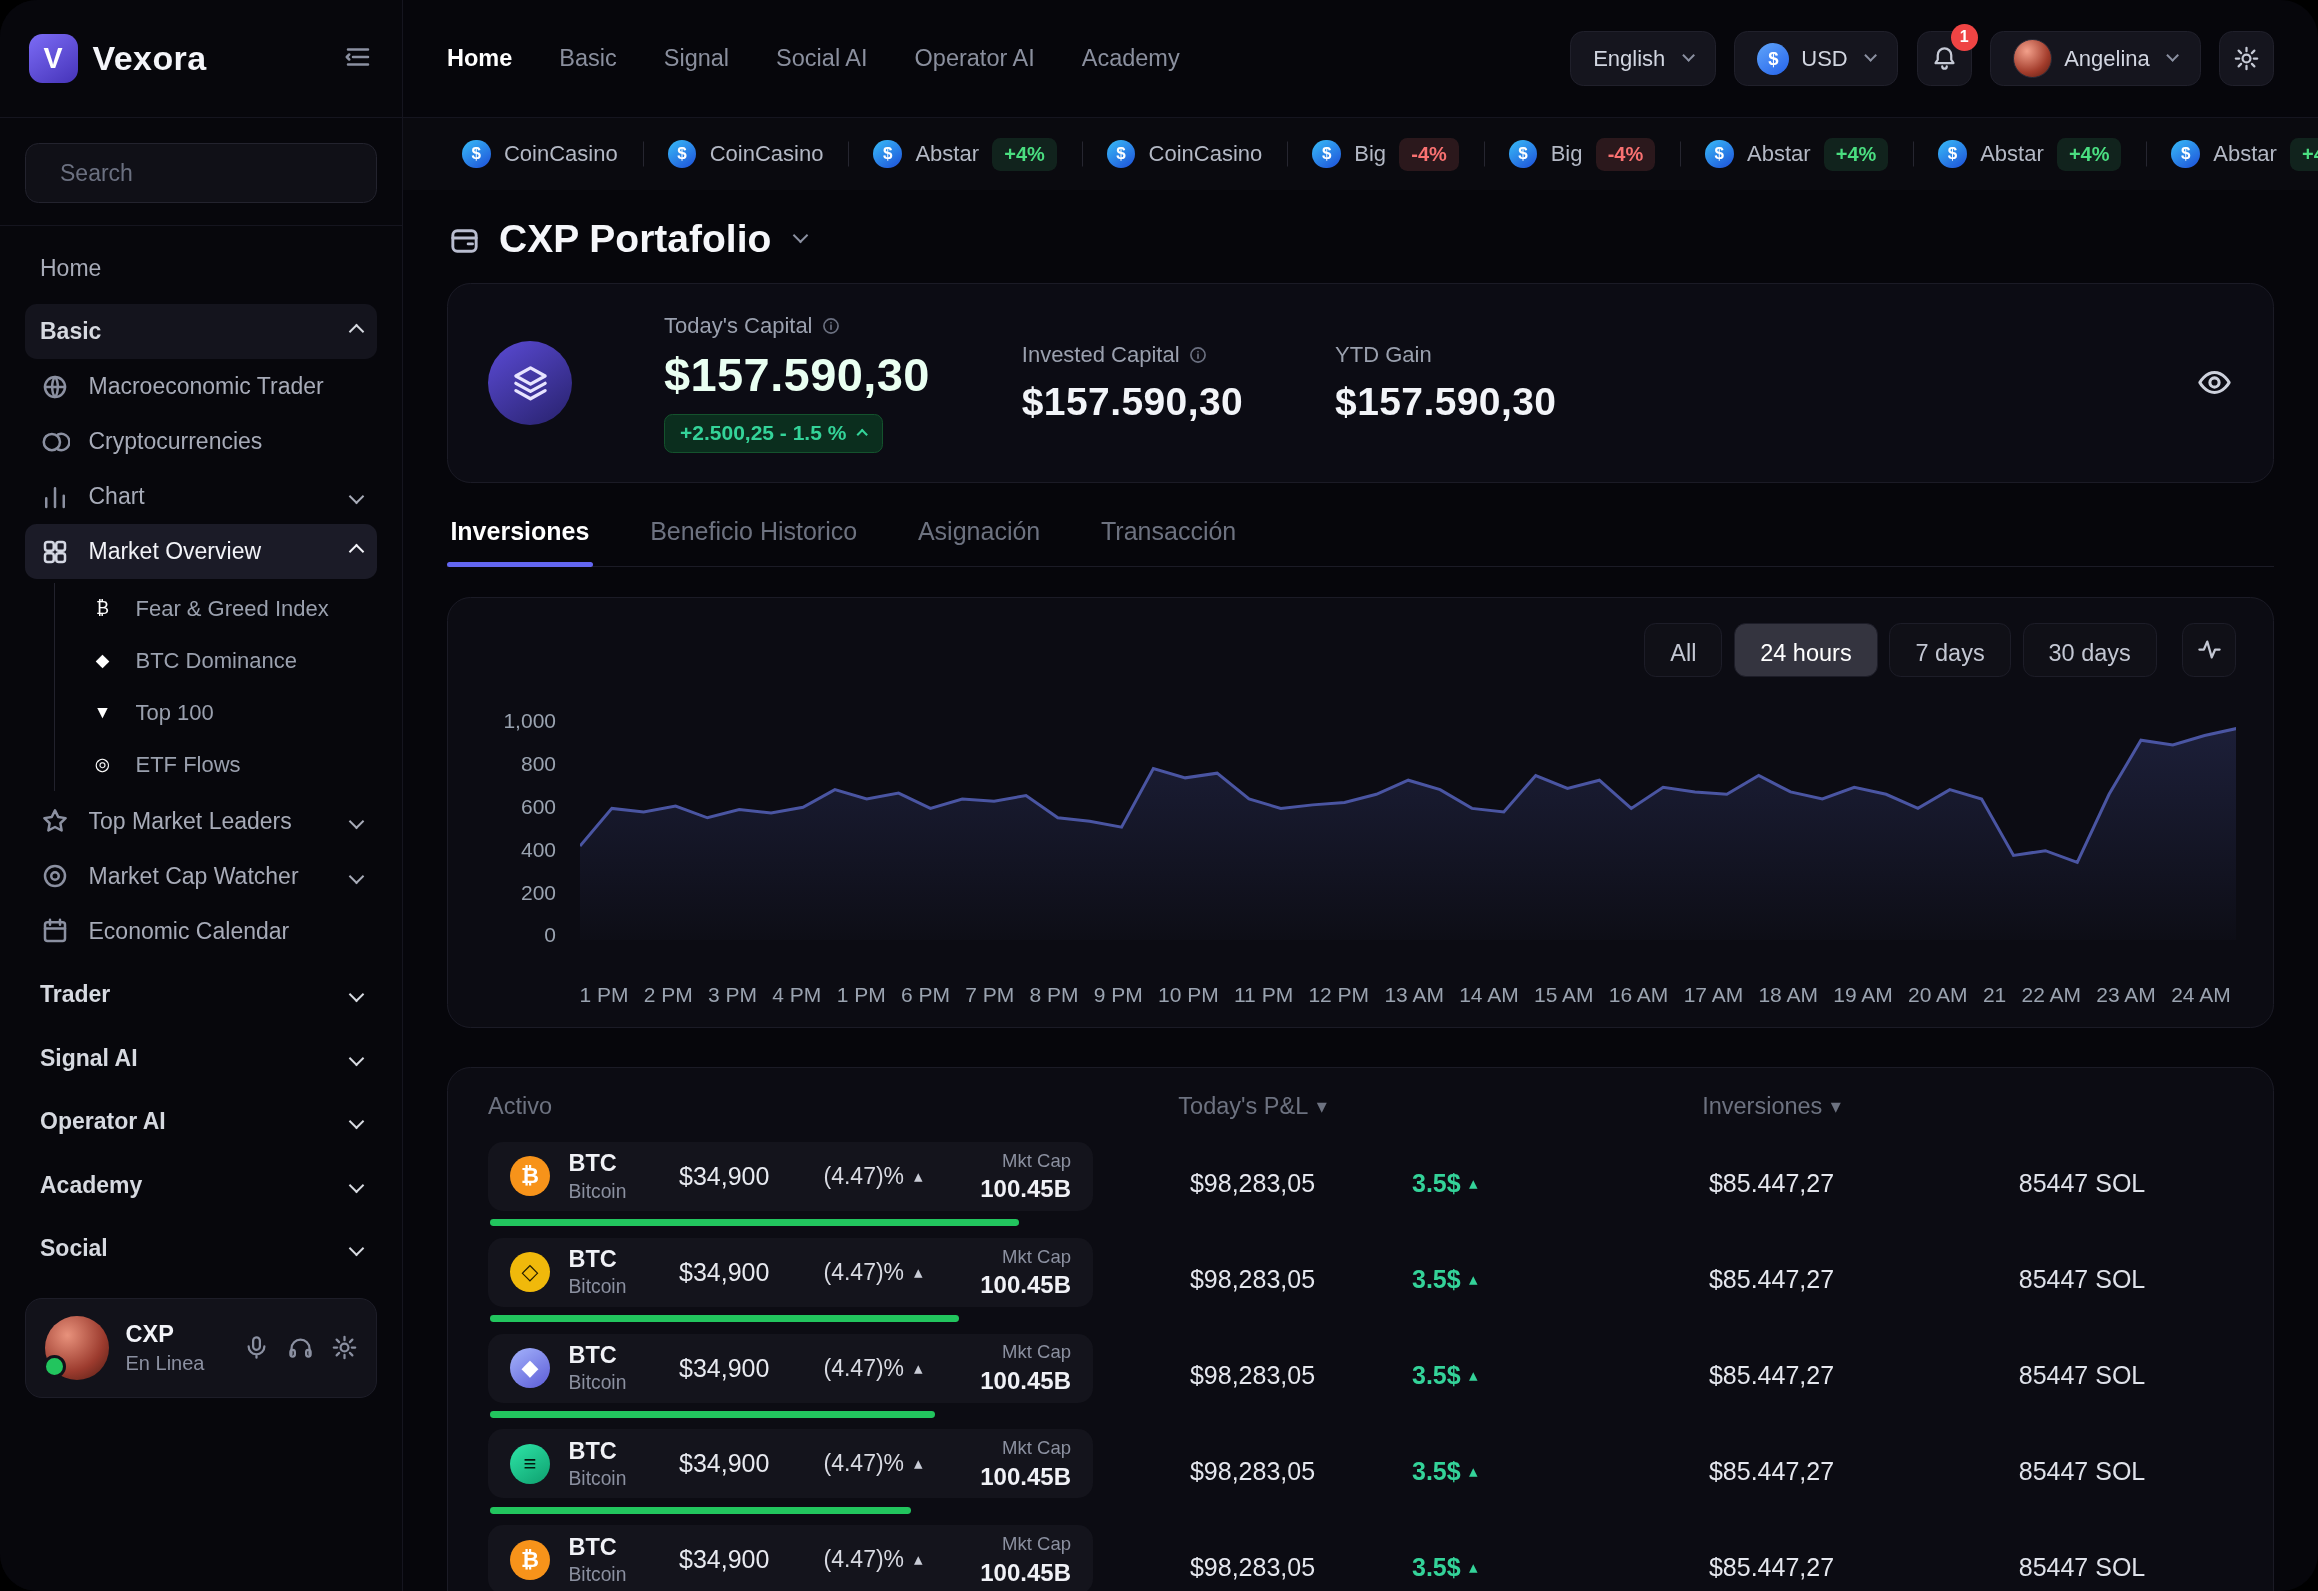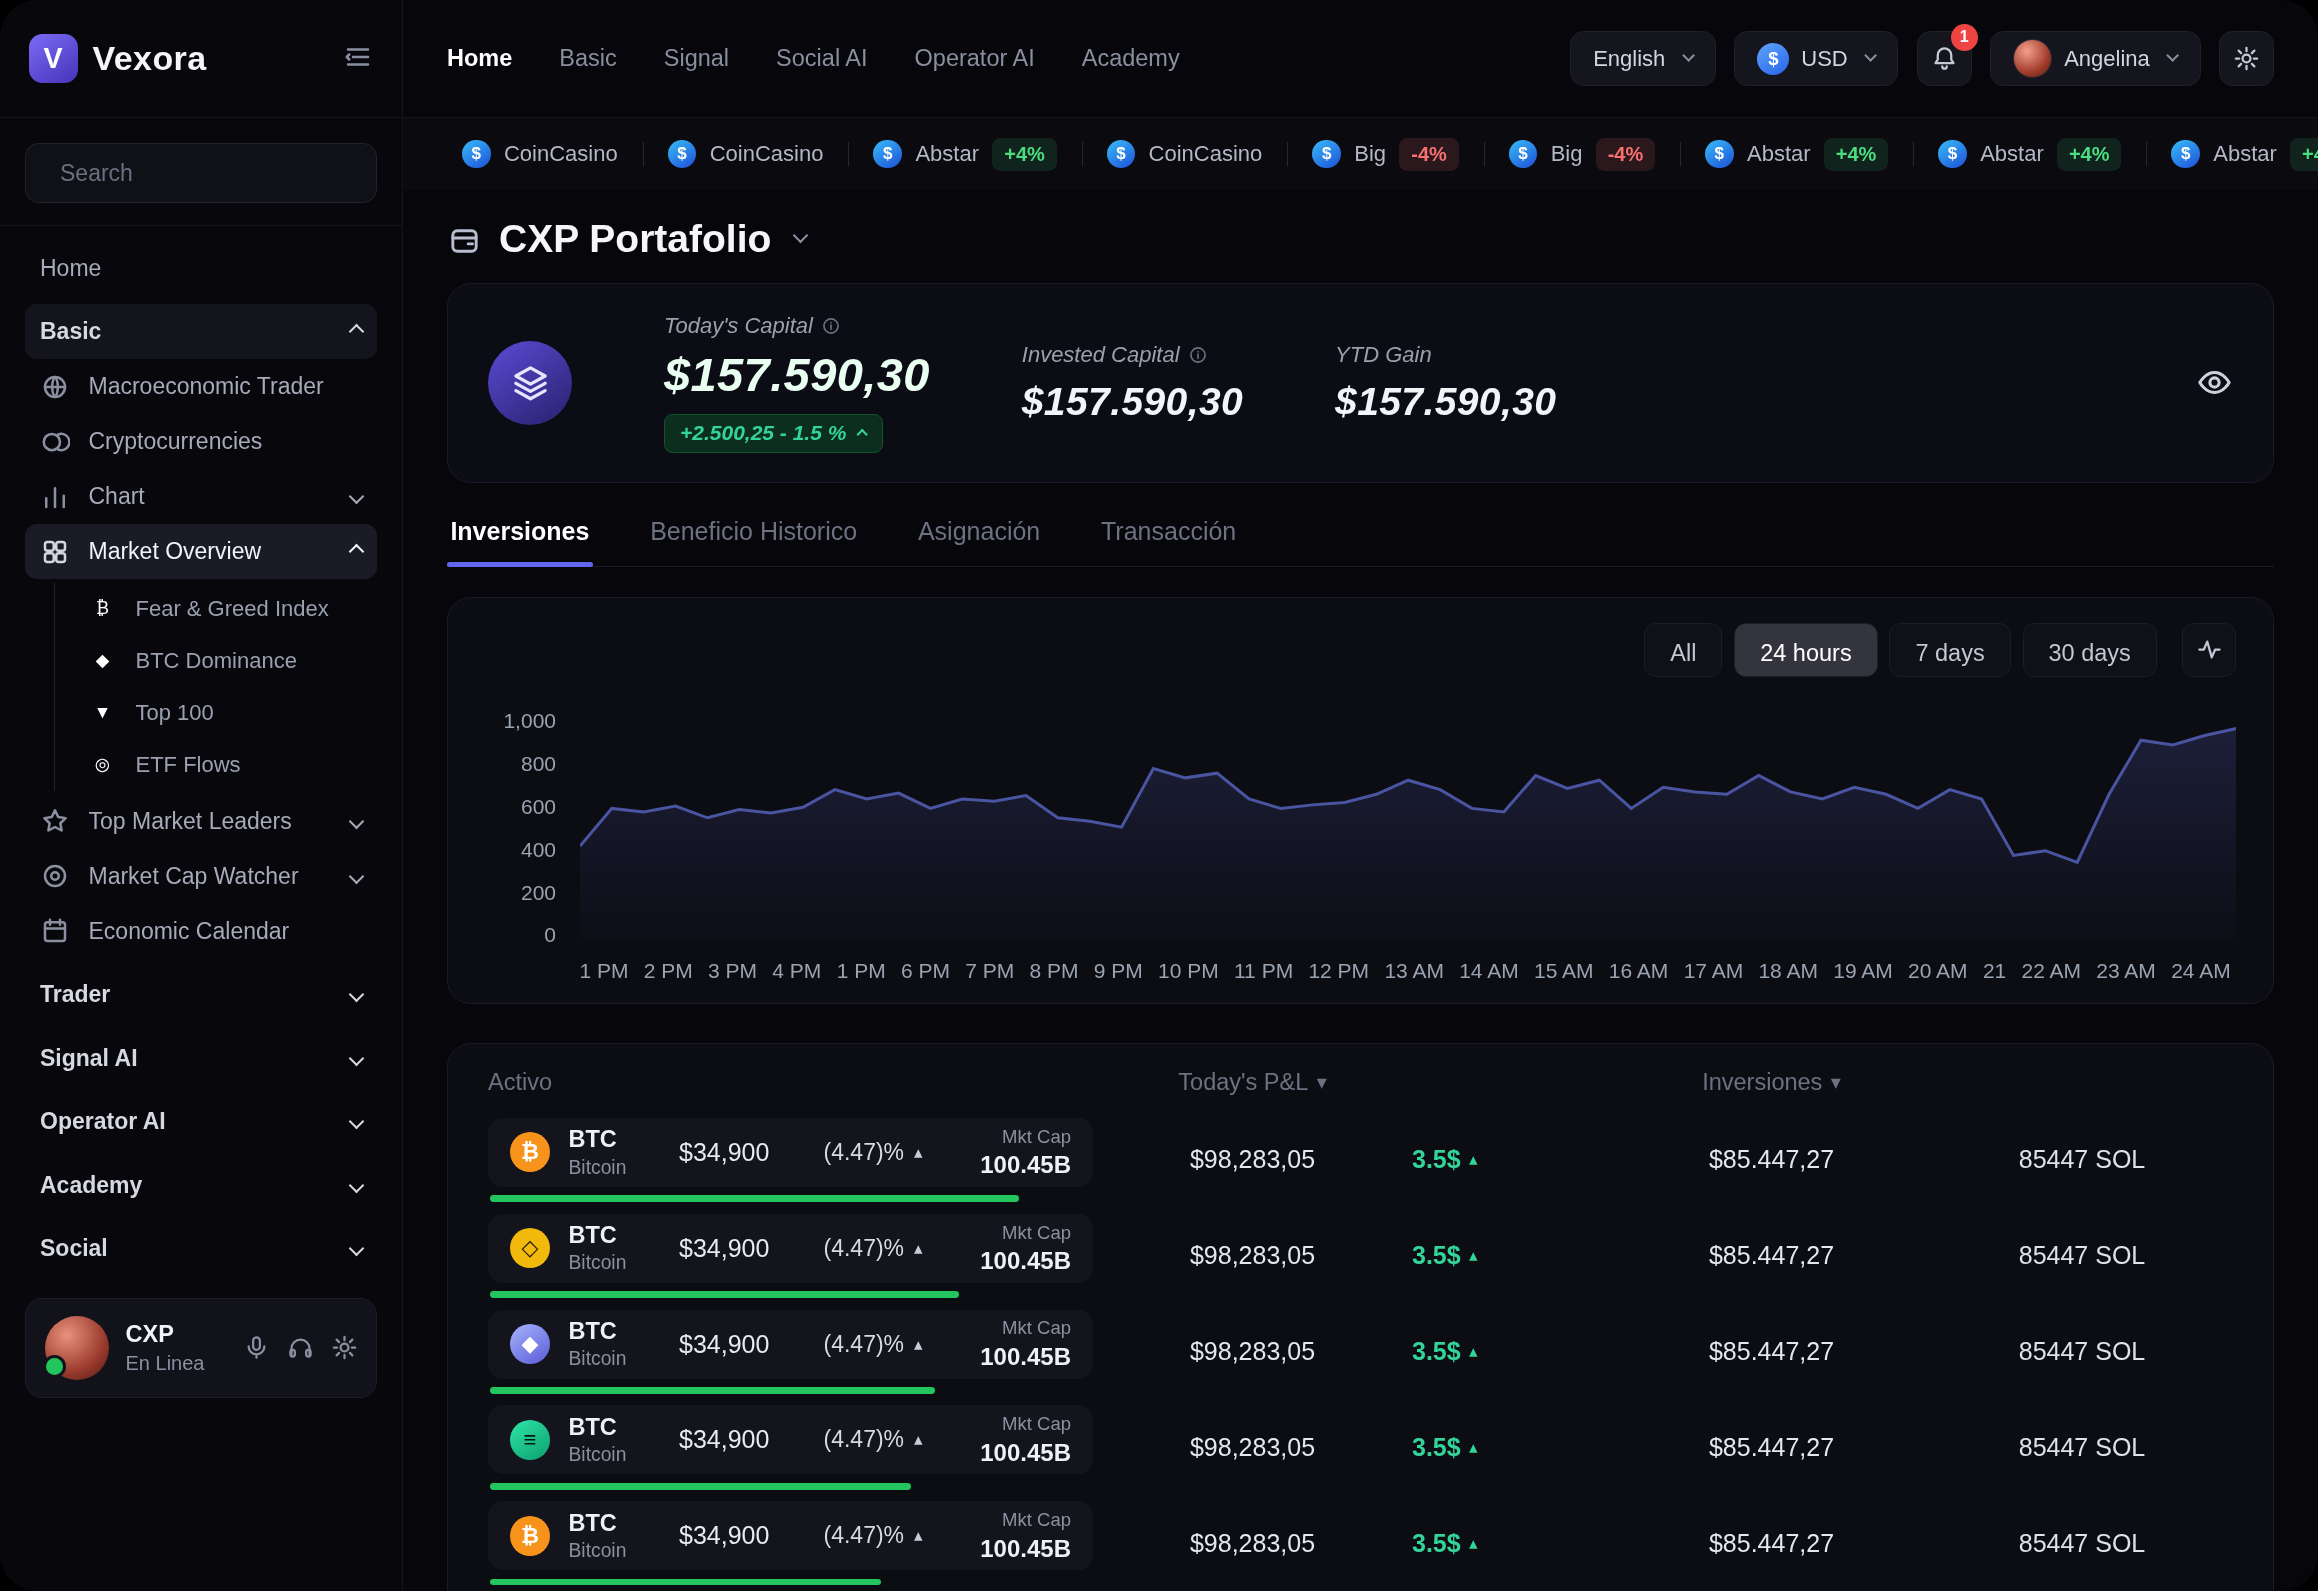--- a/index.html
+++ b/index.html
@@ -72,21 +72,21 @@
   .tbadge.down { color:#f87171; background:rgba(248,113,113,.14); }
 
   
   .content { flex:1; padding:22px 44px 0; overflow:hidden; }
   .title-row { display:flex; align-items:center; gap:17px; margin:5px 0 22px; }
   .title-row .p-ic { color:#b9bdd0; display:flex; }
   .title-row .p-ic svg { width:35px; height:35px; }
   .page-title { font-size:39px; font-weight:700; color:#f5f6fa; }
   .title-row .chev { color:#8b90a1; margin-top:-6.7px; }
 
-  .stats-card { background:#0c0c14; border:0.8px solid #1b1b26; border-radius:23.5px; padding:28.6px 40px; display:flex; align-items:center; gap:92px;font-style:italic; }
+  .stats-card { background:#0c0c14; border:0.8px solid #1b1b26; border-radius:23.5px; padding:28.6px 40px; display:flex; align-items:center; gap:92px; }
   .stats-icon { width:84px; height:84px; border-radius:50%; background:linear-gradient(145deg,#5b4bd6,#27216b); display:flex; align-items:center; justify-content:center; color:#e7e4ff; flex:none; }
   .stats-icon svg { width:39px; height:39px; }
   .stat-label { display:flex; align-items:center; gap:8.4px; font-size:22px; color:#9aa0ae; }
   .stat-label svg { width:20px; height:20px; color:#6b7080; }
   .stat-value { font-size:39px; font-weight:700; color:#f2f4f8; margin-top:11.8px; letter-spacing:0.4px; }
   .stat-value.big { font-size:47px; color:#e9fff1; margin-top:8.4px; }
   .stat-badge { display:inline-flex; align-items:center; gap:11.8px; margin-top:11.8px; background:#0b2e1e; border:0.8px solid #14532d; color:#34d399; font-size:21px; font-weight:600; border-radius:8.4px; padding:6.7px 15px; }
   .stat-badge .chev { color:#34d399; margin:1.7px 0 0; }
   .eye-btn { margin-left:auto; background:none; border:none; color:#cdd1dc; cursor:pointer; display:flex; }
   .eye-btn svg { width:37px; height:37px; }
@@ -102,21 +102,21 @@
   .filter.active { background:#34343f; color:#ffffff; font-weight:400; }
   .filter.icon { width:54px; padding:0; display:flex; align-items:center; justify-content:center; margin-left:11.8px; }
   .filter.icon svg { width:27px; height:27px; color:#c3c7d3; }
   .filters { display:flex; gap:11.8px; }
   .chart-body { display:flex; gap:23.5px; margin-top:28.6px; }
   .y-axis { width:71px; height:235px; display:flex; flex-direction:column; justify-content:space-between; align-items:flex-end; }
   .y-tick { font-size:21px; color:#9aa3b0; line-height:1; transform:translateY(5px); }
   .plot { flex:1; min-width:0; }
   .plot svg { width:100%; height:235px; display:block; }
   .x-axis { display:flex; justify-content:space-between; margin-top:18.5px; padding-right:5px; }
-  .x-tick { font-size:21px; color:#9aa3b0; white-space:nowrap; }
+  .x-tick { font-size:21px; color:#9aa3b0; white-space:nowrap;margin-top:24px; }
 
   
   .table-card { margin-top:39px; background:#0c0c13; border:0.8px solid #1b1b26; border-radius:23.5px; padding:25px 40px 34px; }
   .t-grid { display:grid; grid-template-columns:605px 319px 168px 1fr 319px 302px; align-items:center; }
   .t-head { margin-bottom:22px; }
   .th { font-size:23.5px; color:#6d7280; display:flex; align-items:center; gap:8.4px; }
   .th.c { justify-content:center; }
   .th .sortglyph { font-size:20px; color:#6d7280; }
   .t-row { margin-bottom:11.8px; }
   .asset-cell { grid-column:1; }

